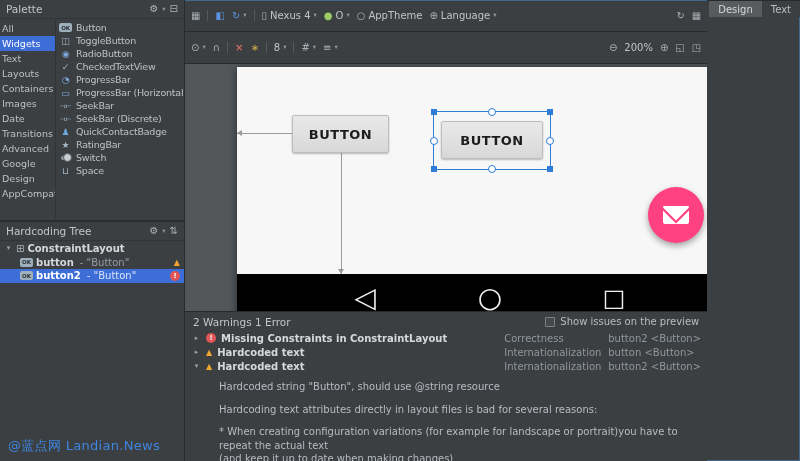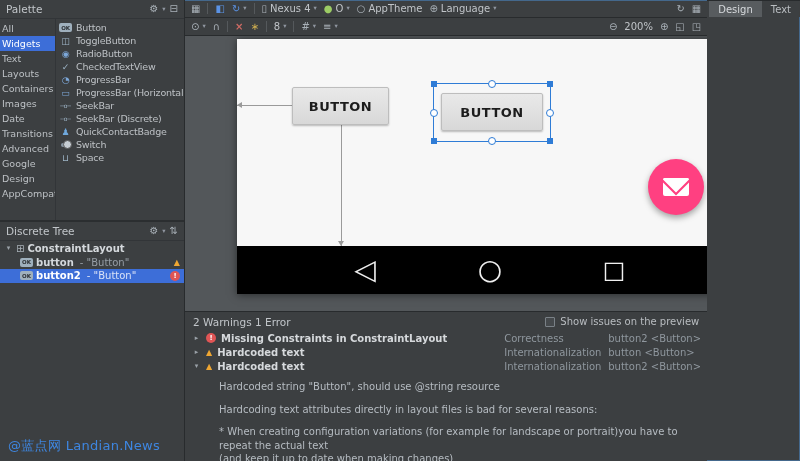--- a/index.html
+++ b/index.html
@@ -77,21 +77,21 @@
 .trow.child{padding-left:20px}
 .tbadge{margin-left:auto;display:inline-flex}
 .warn-badge{color:var(--warning-yellow,#f0a732);font-size:8px;font-style:normal}
 .warn-badge::before{content:"▲"}
 .err-badge{flex:none;width:10px;height:10px;border-radius:50%;background:var(--error-red,#e05555);color:#fff;display:inline-flex;align-items:center;justify-content:center;font-size:7px;font-weight:bold}
 .err-badge::before{content:"!"}
 .watermark{position:absolute;left:8px;bottom:6px;font-size:13px;color:#3e86e0;letter-spacing:.3px;pointer-events:none}
 
 
 .main{flex:1;min-width:0;display:flex;flex-direction:column}
-.toolbar{height:18px;flex:none;display:flex;align-items:center;gap:7px;padding:0 6px;border-bottom:1px solid #282b2d;font-size:10px;color:#c0c4c8}
+.toolbar{height:32px;flex:none;display:flex;align-items:center;gap:7px;padding:0 6px;border-bottom:1px solid #282b2d;font-size:10px;color:#c0c4c8}
 .tbtn{display:inline-flex;align-items:center;gap:3px;cursor:default}
 .tlabel{font-size:10px;color:#c0c4c8;white-space:nowrap}
 .tsep{width:1px;height:11px;background:#55595c;flex:none}
 .tright{margin-left:auto;display:inline-flex;align-items:flex-end;gap:7px}
 
 
 .canvas{flex:1;min-height:0;position:relative;background:#53575a;overflow:hidden}
 .artboard{position:absolute;left:52px;top:3px;width:508px;box-shadow:0 1px 8px rgba(0,0,0,.5)}
 .screen{height:207px;background:#f7f7f7;position:relative}
 .and-btn{position:absolute;display:flex;align-items:center;justify-content:center;background:linear-gradient(#e9e9e9,#d8d8d8);border:1px solid #bdbdbd;border-radius:2px;box-shadow:0 1px 2px rgba(0,0,0,.25);font-size:13px;font-weight:bold;color:#1c1c1c;letter-spacing:.5px}
@@ -198,32 +198,36 @@
           </div>
           <div class="witem">
             <span class="pico g-seekd"></span>
             <span>SeekBar (Discrete)</span>
           </div>
           <div class="witem">
             <span class="pico g-contact"></span>
             <span>QuickContactBadge</span>
           </div>
           <div class="witem">
+            <span class="pico g-star"></span>
+            <span>RatingBar</span>
+          </div>
+          <div class="witem">
             <span class="pico p-switch"></span>
             <span>Switch</span>
           </div>
           <div class="witem">
             <span class="pico g-space"></span>
             <span>Space</span>
           </div>
         </div>
       </div>
 
       <div class="panel-header">
-        <span>Discrete Tree</span>
+        <span>Hardcoding Tree</span>
         <span class="ph-sp"></span>
         <span class="ic g-gear"></span>
         <span class="ic g-caret sm"></span>
         <span class="ic g-sort"></span>
       </div>
       <div class="ctree-rows">
         <div class="trow">
           <span class="tw ic g-arrow-d"></span>
           <span class="ic g-layout"></span>
           <span class="tid">ConstraintLayout</span>

